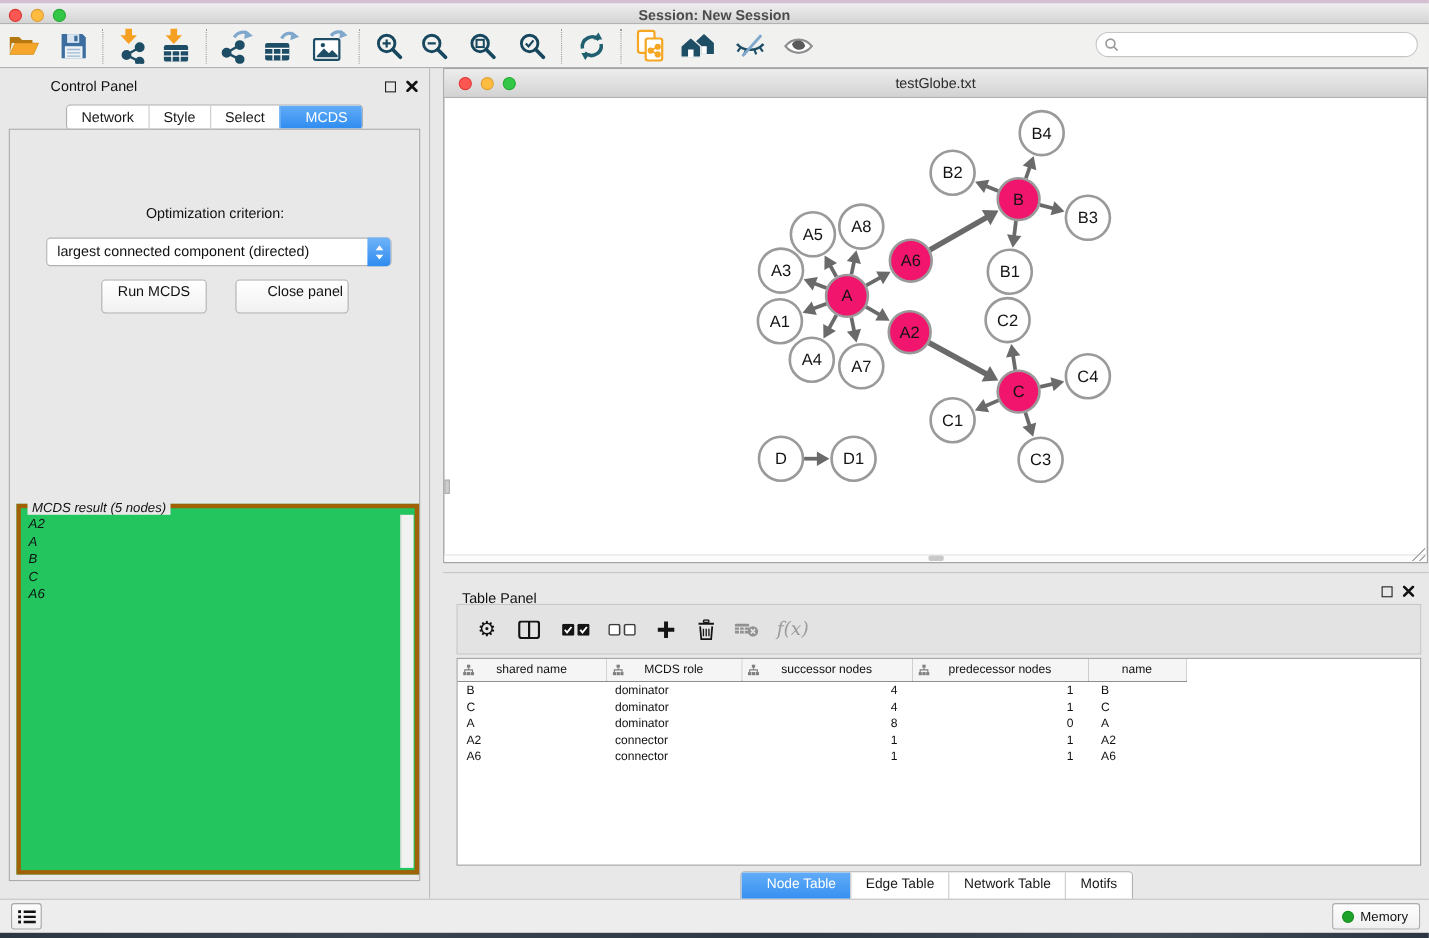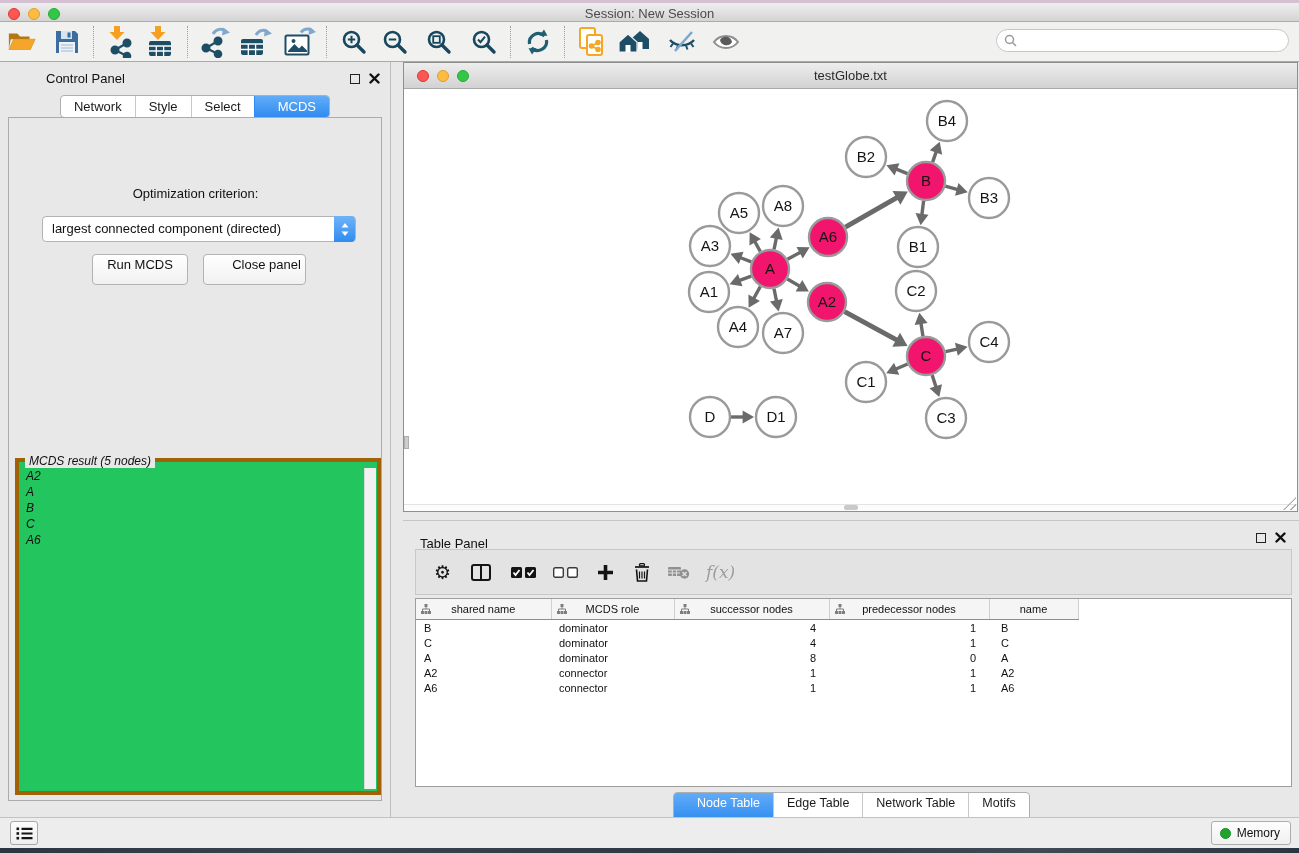--- a/index.html
+++ b/index.html
@@ -5,21 +5,21 @@
   html,body{margin:0;padding:0;}
   body{
     width:1299px;height:853px;position:relative;overflow:hidden;
     font-family:"Liberation Sans",sans-serif;background:#E8E8E8;
     -webkit-font-smoothing:antialiased;
   }
   
   #titlebar{position:absolute;left:0;top:0;width:1299px;height:22px;
     border-top:3px solid #D5BFD3;
     background:linear-gradient(#EFEFEF,#D4D4D4);
-    border-bottom:1px solid #ACACAC;box-sizing:border-box;}
+    border-bottom:1px solid #ACACAC;box-sizing:border-box;font-weight:bold;}
   .tl{position:absolute;width:12px;height:12px;border-radius:50%;top:5px;}
   .tl-red{left:8px;background:#FC5753;border:1px solid #DF3734;box-sizing:border-box;}
   .tl-yellow{left:28px;background:#FDBC40;border:1px solid #DE9F34;box-sizing:border-box;}
   .tl-green{left:48px;background:#33C748;border:1px solid #27AA35;box-sizing:border-box;}
   #window-title{position:absolute;left:0;top:2px;width:100%;text-align:center;
     font-size:13px;color:#4B4B4B;line-height:18px;}
   
   #toolbar{position:absolute;left:0;top:22px;width:1299px;height:40px;
     background:#F1F1F0;border-bottom:1px solid #A9A9A9;box-sizing:border-box;
     display:flex;align-items:center;}
@@ -47,21 +47,21 @@
   #opt-label{position:absolute;left:0;top:124px;width:391px;text-align:center;font-size:13px;color:#111;}
   #criterion-select{position:absolute;left:42px;top:154px;width:314px;height:26px;
     background:#fff;border:1px solid #B3B3B3;border-radius:4px;box-sizing:border-box;
     font-size:13px;color:#111;line-height:24px;padding-left:9px;}
   #criterion-stepper{position:absolute;right:0;top:-1px;width:21px;height:26px;border-radius:0 4px 4px 0;
     background:linear-gradient(#6FB3F8,#2F8CF0);display:flex;align-items:center;justify-content:center;}
   .cp-btn{position:absolute;top:192px;height:31px;background:linear-gradient(#FFFFFF,#F1F1F1);
     border:1px solid #B3B3B3;border-radius:4px;box-sizing:border-box;
     font-size:13px;color:#111;text-align:center;line-height:20px;}
   #run-btn{left:92px;width:96px;}
-  #closepanel-btn{left:203px;width:103px;padding-left:24px;}
+  #closepanel-btn{left:214px;width:103px;padding-left:24px;}
   #mcds-fieldset{position:absolute;left:15px;top:396px;width:366px;height:337px;
     border:4px solid #a16207;box-sizing:border-box;background:#22c55e;font-style:italic;}
   #mcds-legend{position:absolute;left:6px;top:-8px;background:#E8E8E8;padding:0 4px;font-size:12px;color:#111;}
   #mcds-list{position:absolute;left:1px;top:6px;right:13px;bottom:2px;overflow:hidden;}
   .mcds-item{font-size:12px;color:#111;line-height:16px;padding-left:6px;}
   #mcds-scroll{position:absolute;right:1px;top:6px;width:11px;bottom:2px;background:#F1F1F1;border-left:1px solid #DADADA;}
   
   #network-window{position:absolute;left:403px;top:62px;width:895px;height:450px;
     background:#fff;border:1px solid #8F8F8F;box-sizing:border-box;}
   #nw-titlebar{position:absolute;left:0;top:0;width:100%;height:26px;

